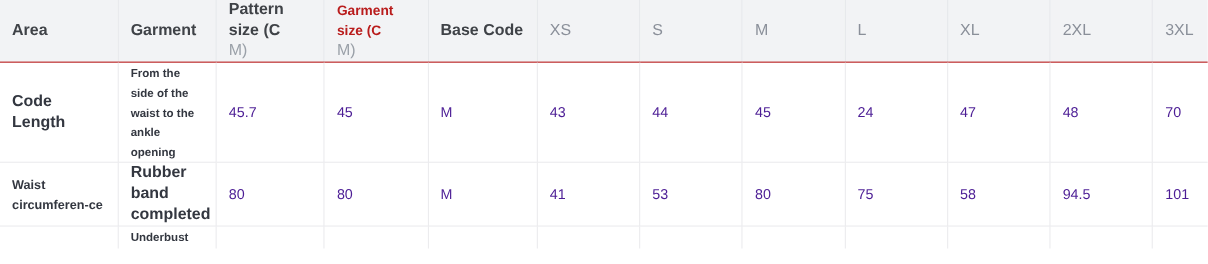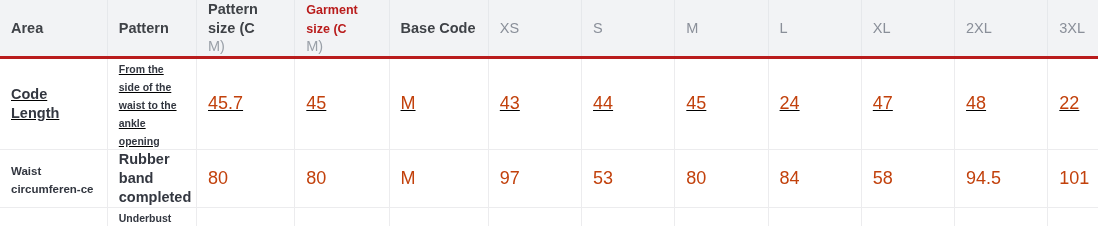--- a/index.html
+++ b/index.html
@@ -22,21 +22,21 @@
   .size-table col.c-metrics   { width: 89px; }
   .size-table col.c-pattern   { width: 98px; }
   .size-table col.c-garment   { width: 94px; }
   .size-table col.c-base      { width: 99px; }
   .size-table col.c-size      { width: 93px; }
   .size-table col.c-size-last { width: 50px; }
 
   thead th {
     background: #f2f3f5;
     border-right: 1px solid #e6e8eb;
-    border-bottom: 3px solid #b91c1c;
+    border-bottom: 1px solid #b91c1c;
     height: 51px;
     padding: 0 11px;
     vertical-align: middle;
     text-align: left;
     font-weight: normal;
     box-sizing: border-box;
   }
   thead th:last-child { border-right: none; }
 
   .hd-strong {
@@ -67,21 +67,21 @@
     border-right: 1px solid #ececee;
     border-bottom: 1px solid #ececee;
     padding: 0 11px;
     vertical-align: middle;
     background: #ffffff;
     box-sizing: border-box;
   }
   tbody td:last-child { border-right: none; }
   tbody tr:last-child td { border-bottom: none; }
 
-  tr.r-1 td { height: 49px; text-decoration: underline; }
+  tr.r-1 td { height: 49px; }
   tr.r-2 td { height: 39px; }
   tr.r-3 td { height: 46px; }
 
   .area-lg {
     font-size: 14.5px;
     font-weight: bold;
     color: #333740;
     line-height: 1.24;
   }
   .area-sm {
@@ -96,23 +96,23 @@
     color: #333740;
     line-height: 1.24;
   }
   .met-sm {
     font-size: 10.5px;
     font-weight: bold;
     color: #333740;
     line-height: 1.34;
   }
   .val {
-    font-size: 18px;
-    font-weight: normal;
-    color: #c2410c;
+    font-size: 13px;
+    font-weight: normal;
+    color: #4c1d95;
     line-height: 1.2;
   }
 </style>
 </head>
 <body>
 
 <table class="size-table">
   <colgroup>
     <col class="c-area">
       <col class="c-metrics">
@@ -126,21 +126,21 @@
       <col class="c-size">
       <col class="c-size">
       <col class="c-size-last">
   </colgroup>
   <thead>
     <tr>
       <th>
         <span class="hd-strong">Area</span>
       </th>
       <th>
-        <span class="hd-strong">Pattern</span>
+        <span class="hd-strong">Garment</span>
       </th>
       <th>
         <span class="hd-strong">Pattern size (C</span><br>
         <span class="hd-strong hd-unit">M)</span>
       </th>
       <th>
         <span class="hd-strong-sm">Garment size (C</span><br>
         <span class="hd-strong hd-unit">M)</span>
       </th>
       <th>
@@ -176,33 +176,33 @@
       <td><span class="met-sm">From the side of the waist to the ankle opening</span></td>
       <td><span class="val">45.7</span></td>
       <td><span class="val">45</span></td>
       <td><span class="val">M</span></td>
       <td><span class="val">43</span></td>
       <td><span class="val">44</span></td>
       <td><span class="val">45</span></td>
       <td><span class="val">24</span></td>
       <td><span class="val">47</span></td>
       <td><span class="val">48</span></td>
-      <td><span class="val">22</span></td>
+      <td><span class="val">70</span></td>
     </tr>
 
     <tr class="r-2">
       <td><span class="area-sm">Waist circumferen-ce</span></td>
       <td><span class="met-lg">Rubber band completed</span></td>
       <td><span class="val">80</span></td>
       <td><span class="val">80</span></td>
       <td><span class="val">M</span></td>
-      <td><span class="val">97</span></td>
+      <td><span class="val">41</span></td>
       <td><span class="val">53</span></td>
       <td><span class="val">80</span></td>
-      <td><span class="val">84</span></td>
+      <td><span class="val">75</span></td>
       <td><span class="val">58</span></td>
       <td><span class="val">94.5</span></td>
       <td><span class="val">101</span></td>
     </tr>
 
     <tr class="r-3">
       <td><span class="area-sm">Hip Circumf-erence</span></td>
       <td><span class="met-sm">Underbust (18)CM direct measurement</span></td>
       <td><span class="val">117.4</span></td>
       <td><span class="val">117</span></td>

